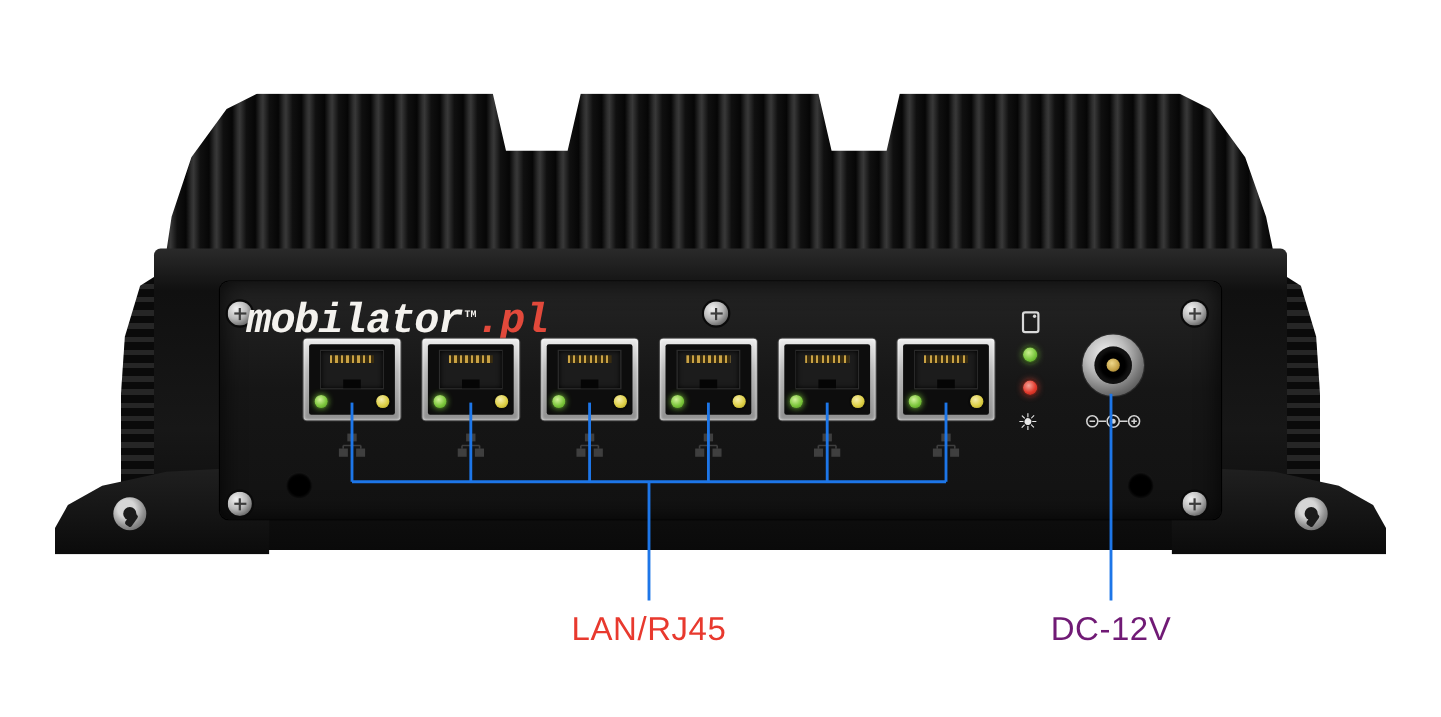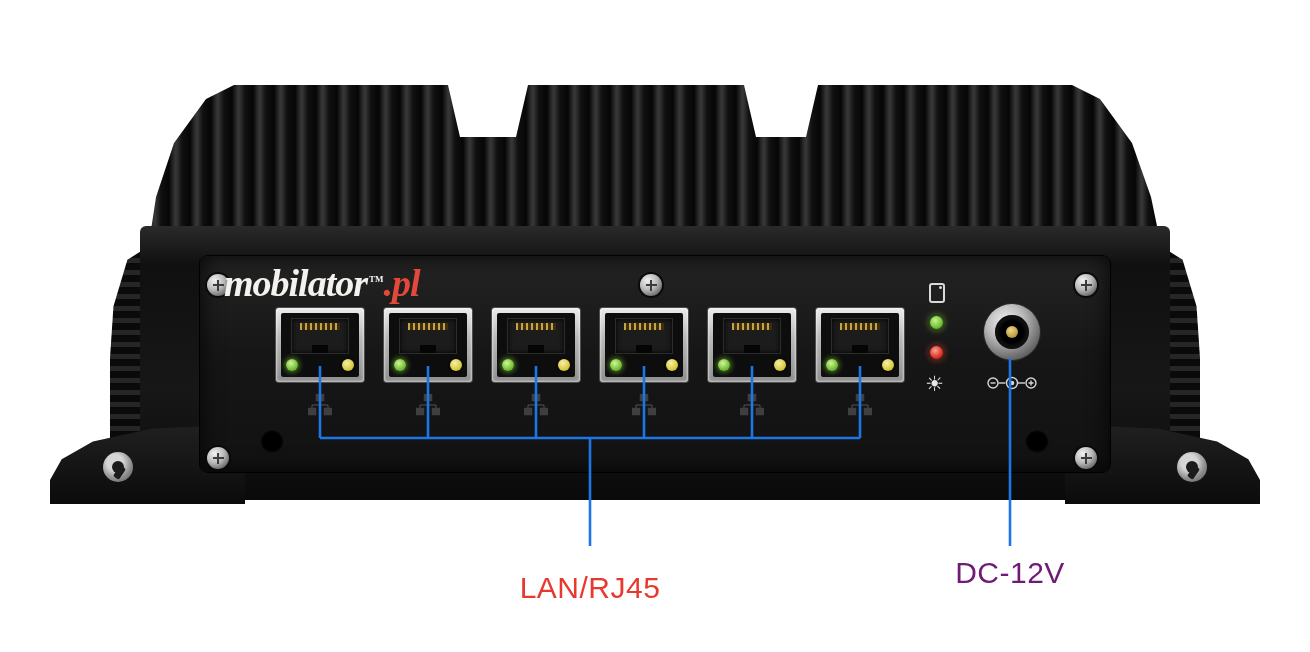--- a/index.html
+++ b/index.html
@@ -35,21 +35,21 @@
     background:
       linear-gradient(#3c3c3c,#3c3c3c) center/11px 2px no-repeat,
       linear-gradient(#3c3c3c,#3c3c3c) center/2px 11px no-repeat,
       radial-gradient(circle at 35% 30%,#f2f2f2,#b8b8b8 45%,#707070 75%,#3a3a3a);
     box-shadow:0 0 0 2px #0a0a0a;}
   .recess-dot{position:absolute;width:24px;height:24px;border-radius:50%;
     background:radial-gradient(circle,#000 55%,#161616 80%,#060606);
     box-shadow:inset 0 2px 3px rgba(255,255,255,.05);}
 
   
-  .logo{position:absolute;left:224px;top:264px;font-family:Liberation Serif, serif;
+  .logo{position:absolute;left:224px;top:274px;font-family:Liberation Mono, monospace;
     font-style:italic;font-weight:bold;font-size:38px;letter-spacing:-1px;line-height:1;}
   .logo .main{color:#f4f2ee;}
   .logo .accent{color:#e2493b;}
   .logo .tm{font-size:9px;color:#f4f2ee;vertical-align:super;font-style:normal;letter-spacing:0;margin-left:2px;}
 
   
   .ports{position:absolute;left:276px;top:308px;display:flex;gap:20px;}
   .port{position:relative;width:88px;height:74px;border-radius:3px;
     background:linear-gradient(180deg,#ececec,#b9b9b9 40%,#8f8f8f);
     box-shadow:0 0 0 1px #4f4f4f,inset 0 0 3px #fff;}
@@ -78,21 +78,21 @@
     box-shadow:0 0 0 1px #2a2a2a;}
   .dc-jack .barrel{position:absolute;left:11px;top:11px;width:34px;height:34px;border-radius:50%;
     background:radial-gradient(circle,#000 45%,#1d1d1d 70%,#0a0a0a);box-shadow:inset 0 0 4px #000;}
   .dc-jack .pin{position:absolute;left:11px;top:11px;width:12px;height:12px;border-radius:50%;
     background:radial-gradient(circle at 40% 35%,#efd88a,#c3a045 60%,#7c6320);}
   .polarity-icon{position:absolute;left:986px;top:374px;}
 
   
   .callout-svg{position:absolute;left:0;top:0;pointer-events:none;}
   .callout-label{position:absolute;font-size:30px;font-weight:500;text-align:center;letter-spacing:.5px;}
-  .lan-label{left:470px;top:571px;width:240px;color:#e8392e;}
+  .lan-label{left:470px;top:556px;width:240px;color:#e8392e;}
   .dc-label{left:930px;top:556px;width:160px;color:#701a75;}
 </style>
 </head>
 <body>
 
 <div class="stage">
 
   <div class="fins-top"></div>
   <div class="side-stack left"></div>
   <div class="side-stack right"></div>

